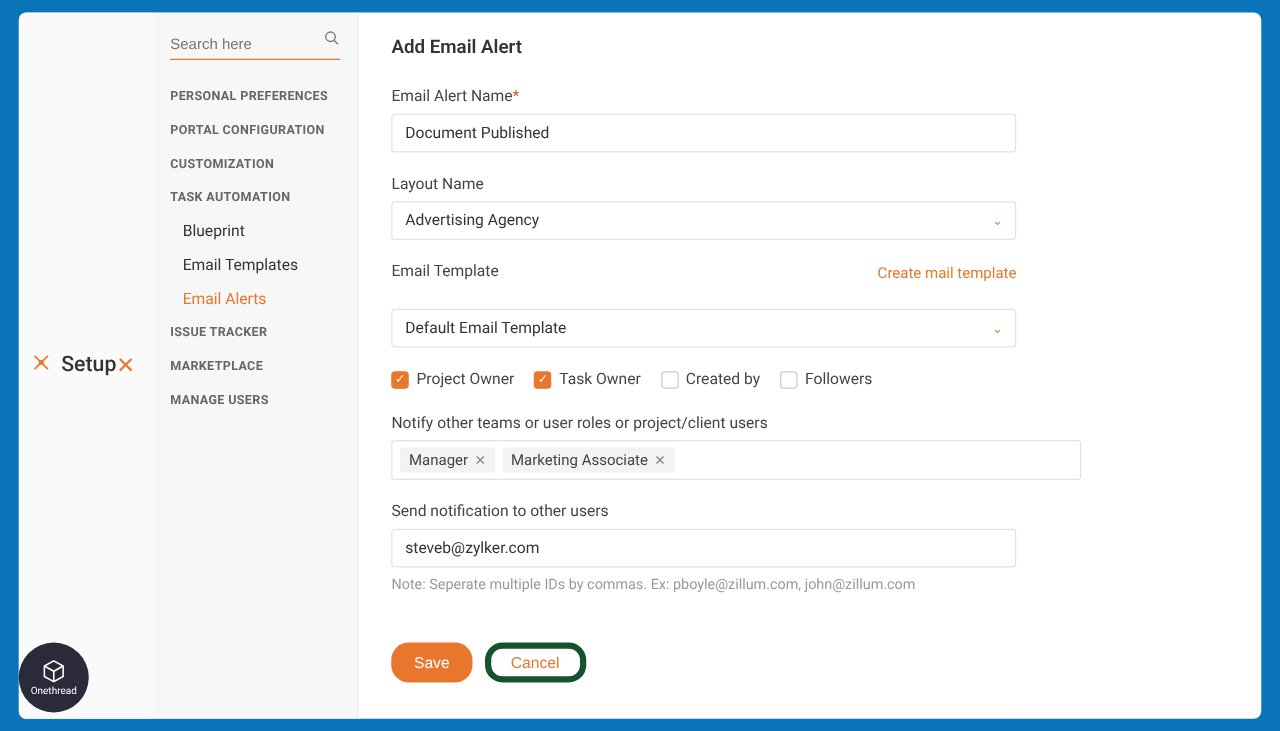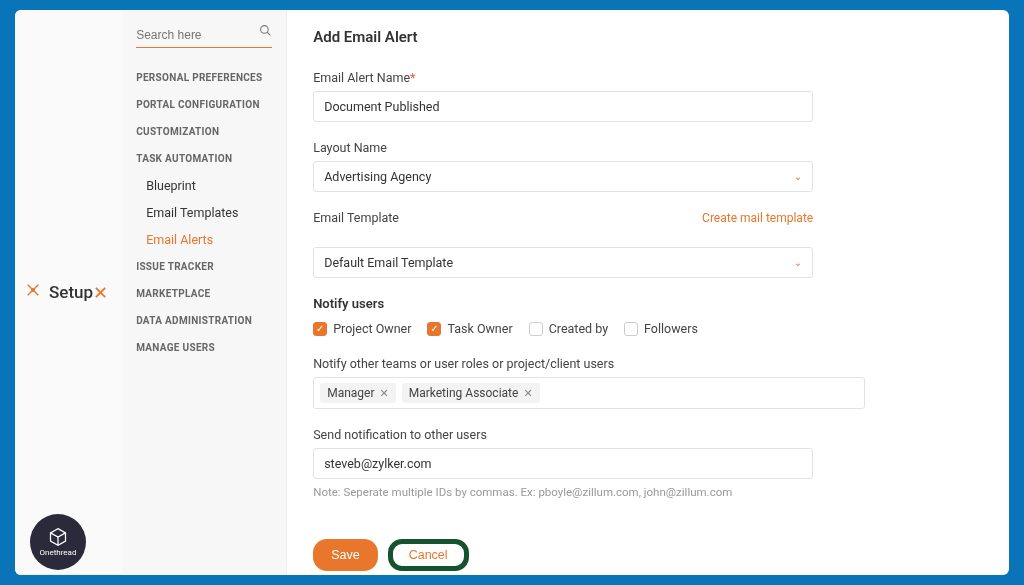--- a/index.html
+++ b/index.html
@@ -238,21 +238,21 @@
       background: #fff;
       color: #e8762c;
       border: 5px solid #14532d;
       border-radius: 14px;
       padding: 4px 16px;
       font-size: 12.5px;
       cursor: pointer;
     }
     .brand-badge {
       position: absolute;
-      left: 30px;
+      left: 15px;
       bottom: 15px;
       width: 56px;
       height: 56px;
       border-radius: 50%;
       background: #2a2a3a;
       color: #fff;
       display: flex;
       flex-direction: column;
       align-items: center;
       justify-content: center;
@@ -293,21 +293,20 @@
       </div>
       <div class="side-section">PERSONAL PREFERENCES</div>
       <div class="side-section">PORTAL CONFIGURATION</div>
       <div class="side-section">CUSTOMIZATION</div>
       <div class="side-section">TASK AUTOMATION</div>
       <div class="side-sub">Blueprint</div>
       <div class="side-sub">Email Templates</div>
       <div class="side-sub active">Email Alerts</div>
       <div class="side-section">ISSUE TRACKER</div>
       <div class="side-section">MARKETPLACE</div>
-      <div class="side-section">DATA ADMINISTRATION</div>
       <div class="side-section">MANAGE USERS</div>
     </div>
 
     <div class="content">
       <div class="page-title">Add Email Alert</div>
 
       <div class="field-group">
         <div class="field-label"><span>Email Alert Name</span><span class="req">*</span></div>
         <div class="field-input">Document Published</div>
       </div>
@@ -325,21 +324,20 @@
           <span class="template-label">Email Template</span>
           <span class="create-link">Create mail template</span>
         </div>
         <div class="field-select">
           <span>Default Email Template</span>
           <span class="chevron">⌄</span>
         </div>
       </div>
 
       <div class="field-group">
-        <div class="section-title">Notify users</div>
         <div class="checkbox-row">
           <div class="checkbox-item">
             <span class="cb checked"></span>
             <span>Project Owner</span>
           </div>
           <div class="checkbox-item">
             <span class="cb checked"></span>
             <span>Task Owner</span>
           </div>
           <div class="checkbox-item">

